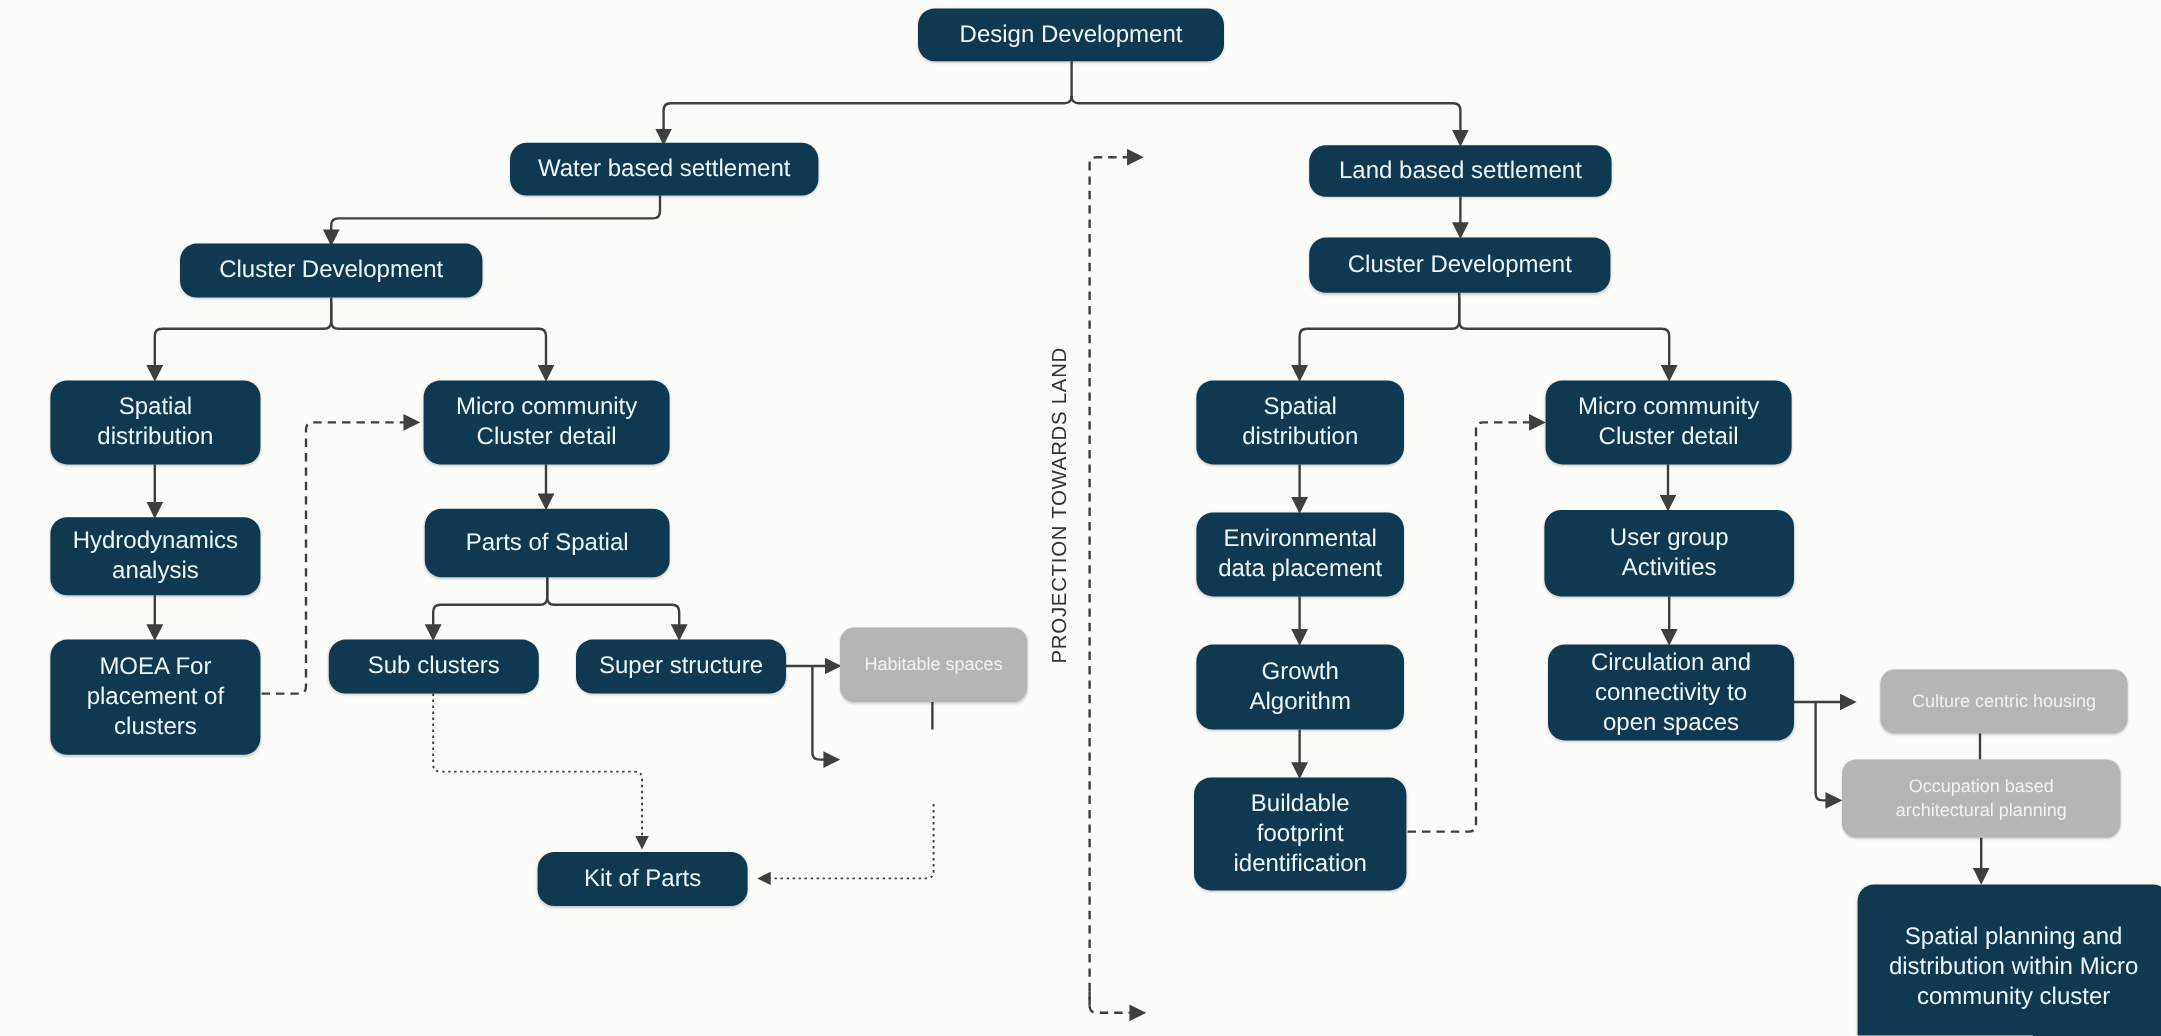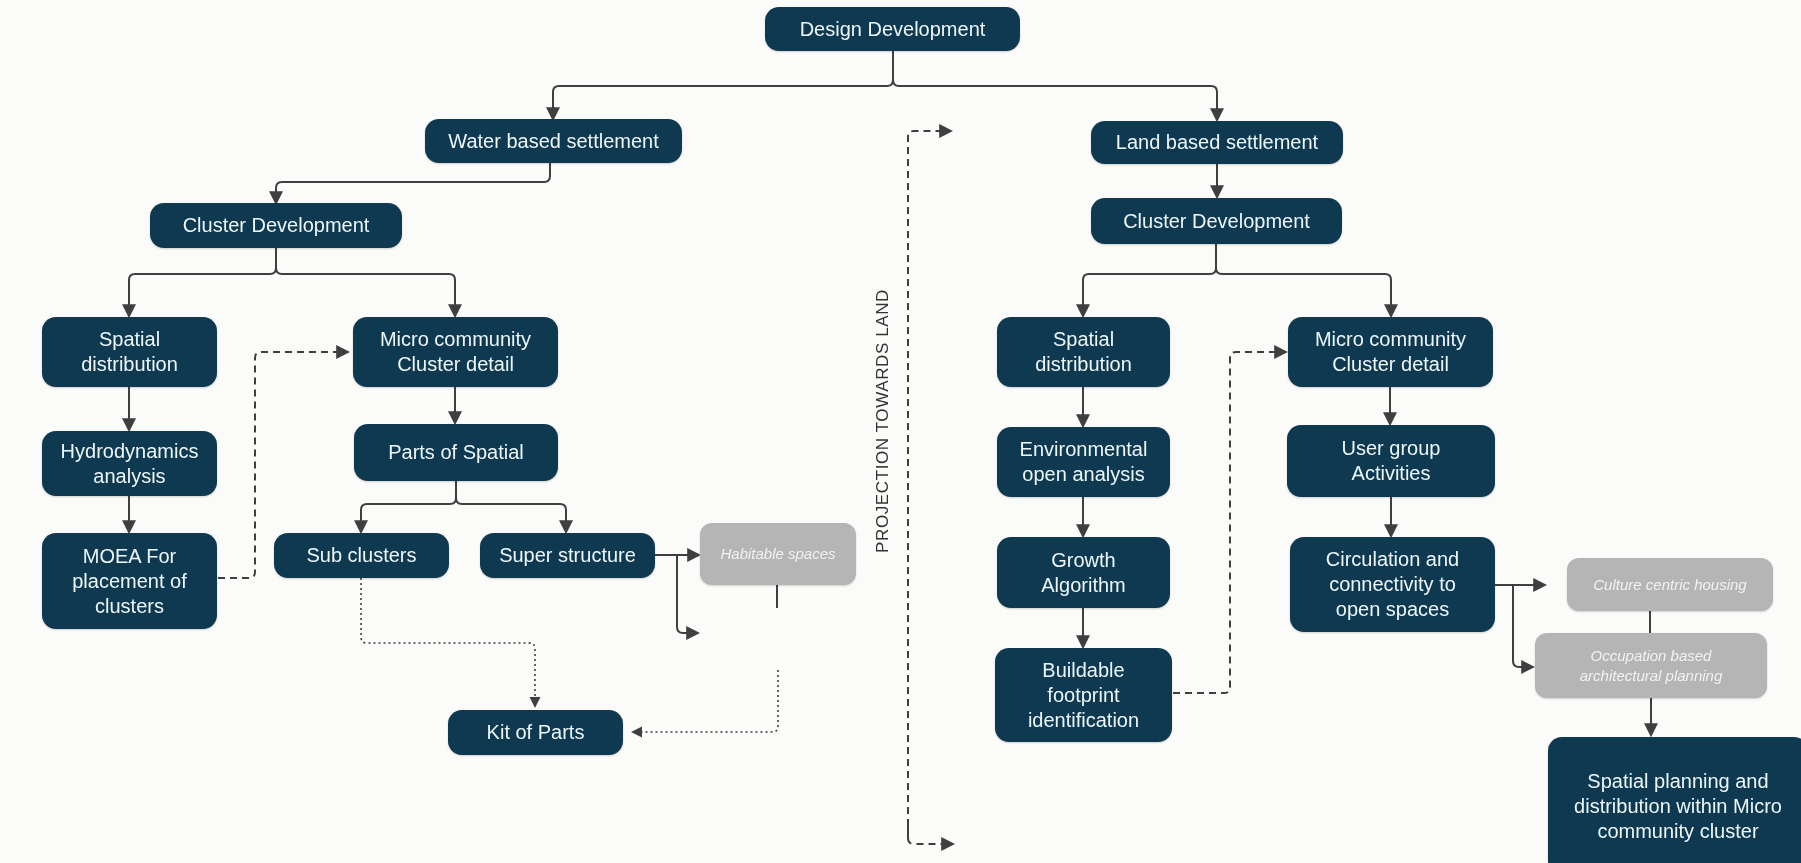--- a/index.html
+++ b/index.html
@@ -17,21 +17,21 @@
     text-align:center;box-sizing:border-box;
     border-radius:14px;
     color:#edf6f9;
     font-size:20px;line-height:1.25;
     padding:4px 10px;
     box-shadow:0 1px 2px rgba(0,0,0,.18);
   }
   .dark{background:#0e3950;}
   .gray{
     background:#b5b5b5;color:#f2f2f2;
-    font-size:15px;line-height:1.3;border-radius:12px;font-style:italic;
+    font-size:15px;line-height:1.3;border-radius:12px;
   }
   .node span{display:inline-block;}
   .w100 span{max-width:110px;}
   .w120 span{max-width:125px;}
   .w150 span{max-width:152px;}
   .w110 span{max-width:112px;}
   .w170 span{max-width:172px;}
   #projection-label{
     position:absolute;z-index:2;
     left:686px;top:408px;width:400px;height:26px;
@@ -144,40 +144,40 @@
 
   <div class="node dark" style="left:1091px;top:198px;width:251px;height:46px">
     <span>Cluster Development</span>
     </div>
 
   <div class="node dark" style="left:997px;top:317px;width:173px;height:70px">
     <span>Spatial distribution</span>
     </div>
 
   <div class="node dark" style="left:997px;top:427px;width:173px;height:70px">
-    <span>Environmental open analysis</span>
+    <span>Environmental data placement</span>
     </div>
 
   <div class="node dark w120" style="left:995px;top:648px;width:177px;height:94px">
     <span>Buildable footprint identification</span>
     </div>
 
   <div class="node dark w100" style="left:997px;top:537px;width:173px;height:71px">
     <span>Growth Algorithm</span>
     </div>
 
   <div class="node dark w150" style="left:1288px;top:317px;width:205px;height:70px">
     <span>Micro community Cluster detail</span>
     </div>
 
   <div class="node dark w120" style="left:1287px;top:425px;width:208px;height:72px">
     <span>User group Activities</span>
     </div>
 
-  <div class="node dark w150" style="left:1290px;top:537px;width:205px;height:95px">
+  <div class="node dark w150" style="left:1290px;top:537px;width:205px;height:80px">
     <span>Circulation and connectivity to open spaces</span>
     </div>
 
   <div class="node dark" style="left:1548px;top:737px;width:260px;height:138px">
     <span>Spatial planning and distribution within Micro community cluster</span>
     </div>
 
   <div class="node gray" style="left:700px;top:523px;width:156px;height:62px">
     <span>Habitable spaces</span>
     </div>

